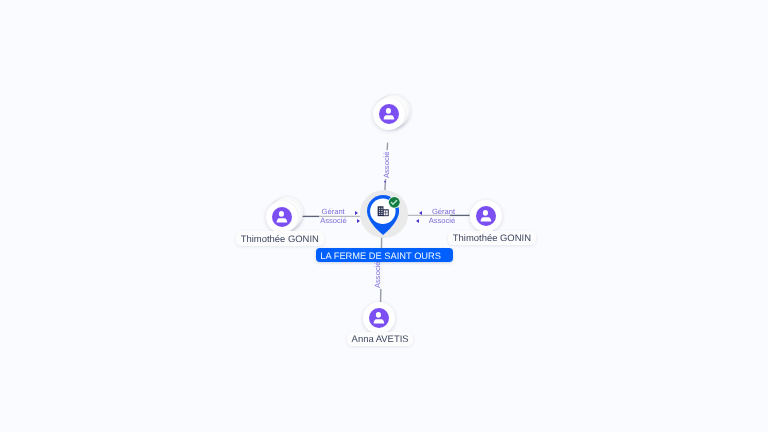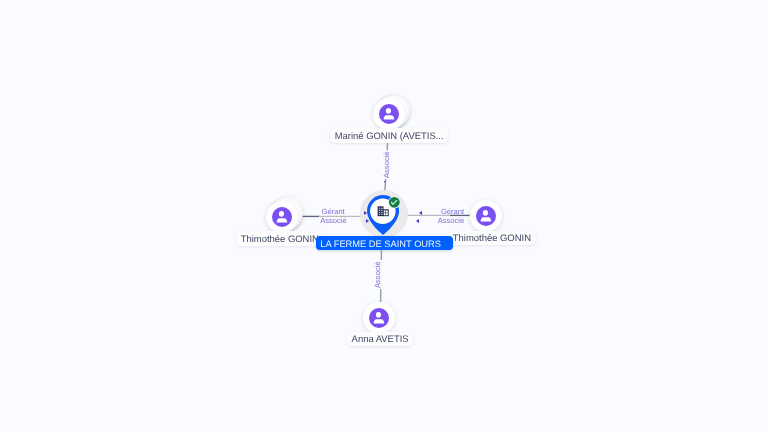--- a/index.html
+++ b/index.html
@@ -20,26 +20,26 @@
   .pnode .avatar svg{position:absolute;left:0;top:0;width:19.8px;height:19.8px;fill:#fff;}
 
   .nlabel{position:absolute;will-change:opacity;background:#fcfcfd;border-radius:5px;color:#3f4760;
      font-size:9.45px;line-height:13px;height:14.3px;padding:1.3px 4.8px 0;box-sizing:border-box;white-space:nowrap;
      box-shadow:0 1px 3px rgba(40,50,90,.10);}
 
   
   #centerhalo{position:absolute;width:48.7px;height:48.7px;border-radius:50%;background:#eaeaeb;left:359.6px;top:189.6px;}
   #pin{position:absolute;left:367.3px;top:195.3px;width:32.1px;height:39.9px;}
   #pinbadge{position:absolute;left:387.9px;top:195.9px;width:12.6px;height:12.6px;}
-  #centerlabel{position:absolute;will-change:opacity;z-index:9;left:315.9px;top:236px;height:14.2px;line-height:12.8px;background:#0060fe;
+  #centerlabel{position:absolute;will-change:opacity;z-index:9;left:315.9px;top:248px;height:14.2px;line-height:12.8px;background:#0060fe;
      color:#eef6ff;font-size:9.3px;padding:2.1px 0 0 4.4px;box-sizing:border-box;width:136.7px;border-radius:4px;white-space:nowrap;
      box-shadow:0 1px 3px rgba(20,60,150,.20);}
 
   .elabel{position:absolute;color:#7d6cda;font-size:7.6px;line-height:8.6px;white-space:nowrap;
-     display:flex;align-items:center;gap:19px;}
+     display:flex;align-items:center;gap:10px;}
   .elabel .tri{display:block;width:0;height:0;}
   .elabel span:not(.tri){will-change:opacity;}
   .tri.r{border-left:3px solid #4f2fd1;border-top:2.1px solid transparent;border-bottom:2.1px solid transparent;}
   .tri.l{border-right:3px solid #4f2fd1;border-top:2.1px solid transparent;border-bottom:2.1px solid transparent;}
   .tri.d{border-top:2.6px solid #4f2fd1;border-left:1.9px solid transparent;border-right:1.9px solid transparent;}
   .vlab{position:absolute;will-change:opacity;color:#7d6cda;font-size:7.6px;line-height:8.6px;white-space:nowrap;
      transform-origin:0 0;background:rgba(250,251,254,.94);padding:0 1px;}
 </style>
 </head>
 <body>
@@ -110,21 +110,20 @@
     <div class="disc d3"></div>
     <div class="disc d2"></div>
     <div class="disc d1"></div>
     <div class="avatar">
       <svg viewBox="0 0 24 24">
           <rect x="8.36" y="4.84" width="6.15" height="7.03" rx="3.07" ry="3.3"></rect>
           <path d="M9.0 13.5 Q7.4 13.5 6.6 15.1 L5.6 17.6 Q5.2 18.9 6.3 18.9 L17.7 18.9 Q18.8 18.9 18.4 17.6 L17.4 15.1 Q16.6 13.5 15.0 13.5 Z"></path>
         </svg>
     </div>
   </div>
-  <div class="nlabel" id="l-top" style="left:329.9px;top:128.4px;">Mariné GONIN (AVETIS...</div>
 
   <div class="pnode" id="n-left" style="left:266px;top:197.3px;">
     <div class="disc d3"></div>
     <div class="disc d2"></div>
     <div class="disc d1"></div>
     <div class="avatar">
       <svg viewBox="0 0 24 24">
           <rect x="8.36" y="4.84" width="6.15" height="7.03" rx="3.07" ry="3.3"></rect>
           <path d="M9.0 13.5 Q7.4 13.5 6.6 15.1 L5.6 17.6 Q5.2 18.9 6.3 18.9 L17.7 18.9 Q18.8 18.9 18.4 17.6 L17.4 15.1 Q16.6 13.5 15.0 13.5 Z"></path>
         </svg>

